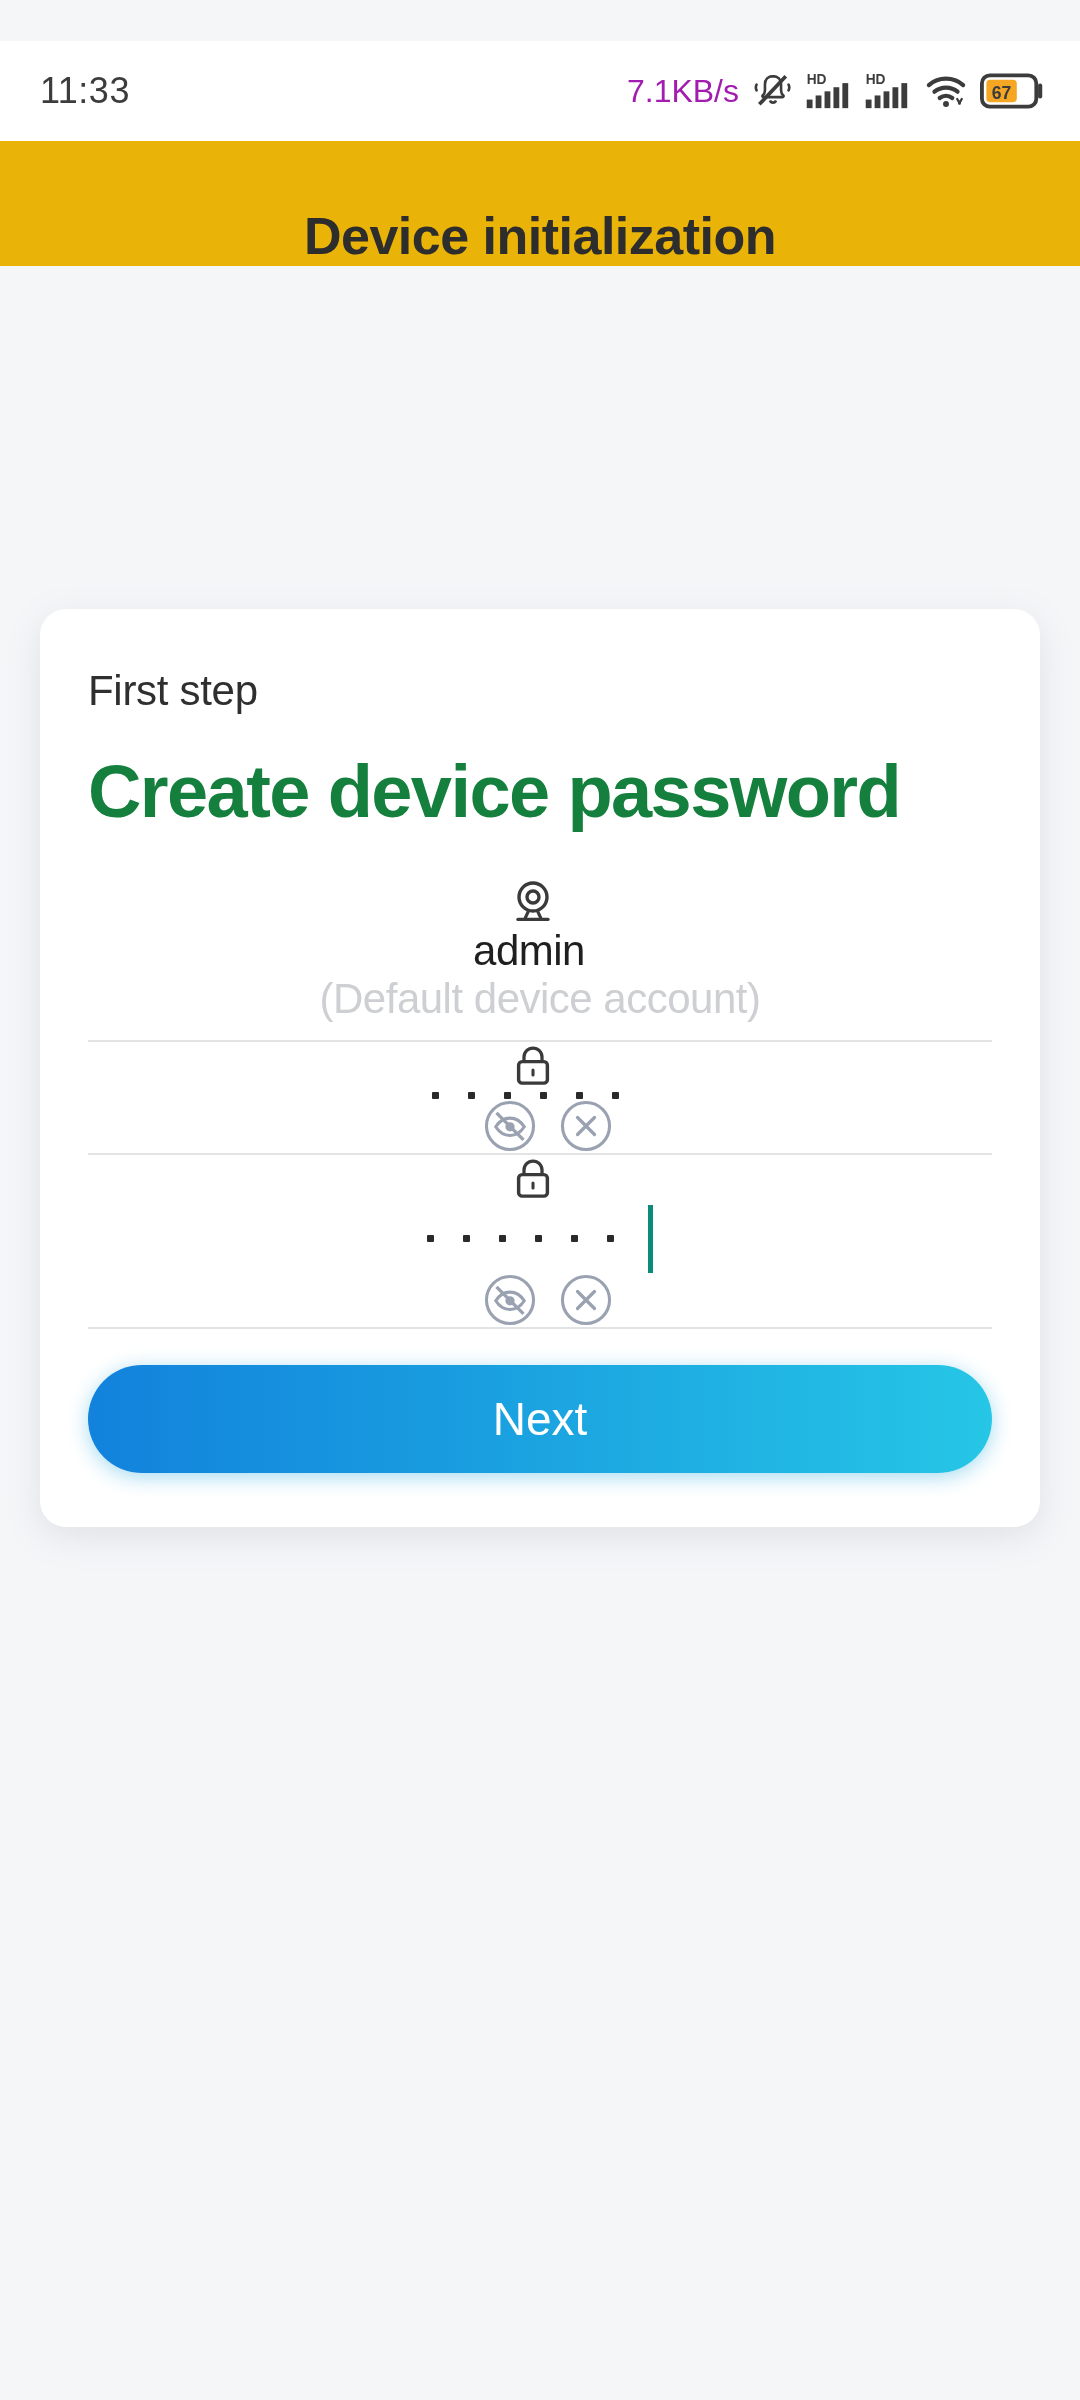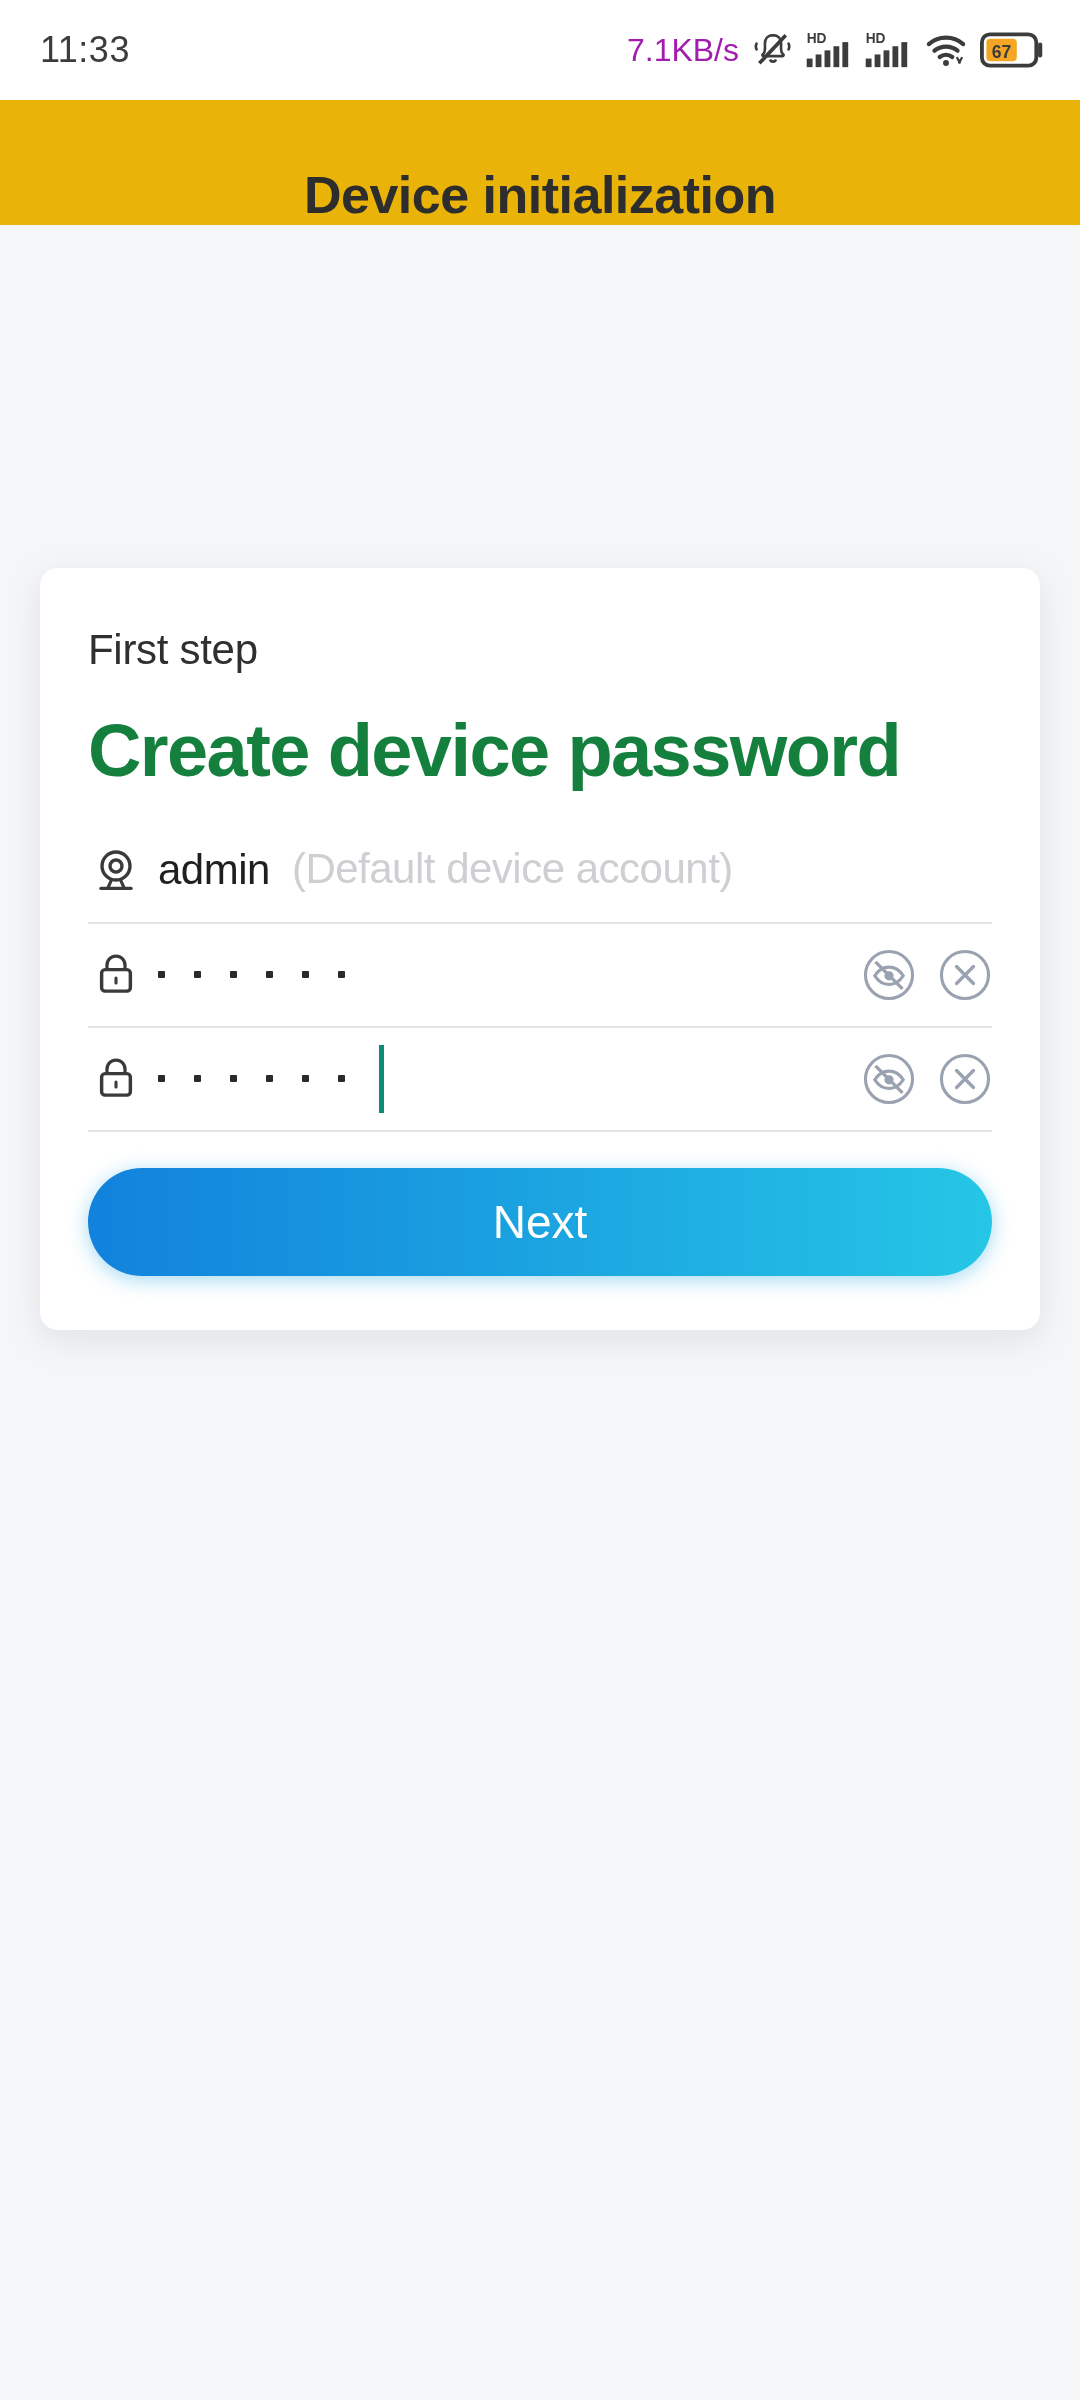--- a/index.html
+++ b/index.html
@@ -17,20 +17,21 @@
 
   
   .statusbar {
     height: 100px;
     background: #ffffff;
     display: flex;
     align-items: center;
     justify-content: space-between;
     padding: 0 36px 0 40px;
     box-sizing: border-box;
+    margin-top: 41px;
   }
   .status-time {
     font-size: 36px;
     color: #3c3c3c;
     letter-spacing: 0.5px;
   }
   .status-right {
     display: flex;
     align-items: center;
     gap: 11px;
@@ -61,21 +62,21 @@
   }
 
   
   .card-wrap {
     padding: 0 40px;
     box-sizing: border-box;
     margin-top: 343px;
   }
   .card {
     background: #ffffff;
-    border-radius: 18px;
+    border-radius: 26px;
     box-shadow: 0 10px 34px rgba(120,130,145,0.17);
     padding: 58px 48px 54px 48px;
     box-sizing: border-box;
   }
 
   .step-label {
     font-size: 42px;
     color: #2f2f2f;
     letter-spacing: -0.3px;
     margin-bottom: 34px;
@@ -96,20 +97,21 @@
     margin-bottom: 48px;
   }
 
   
   .field-row {
     display: flex;
     align-items: center;
     min-height: 104px;
     border-bottom: 2px solid #e2e3e5;
     box-sizing: border-box;
+    flex-direction: column;
   }
   .field-row.account {
     align-items: center;
     padding: 14px 0 16px 0;
   }
   .field-icon {
     width: 56px;
     min-width: 56px;
     display: flex;
     align-items: center;

